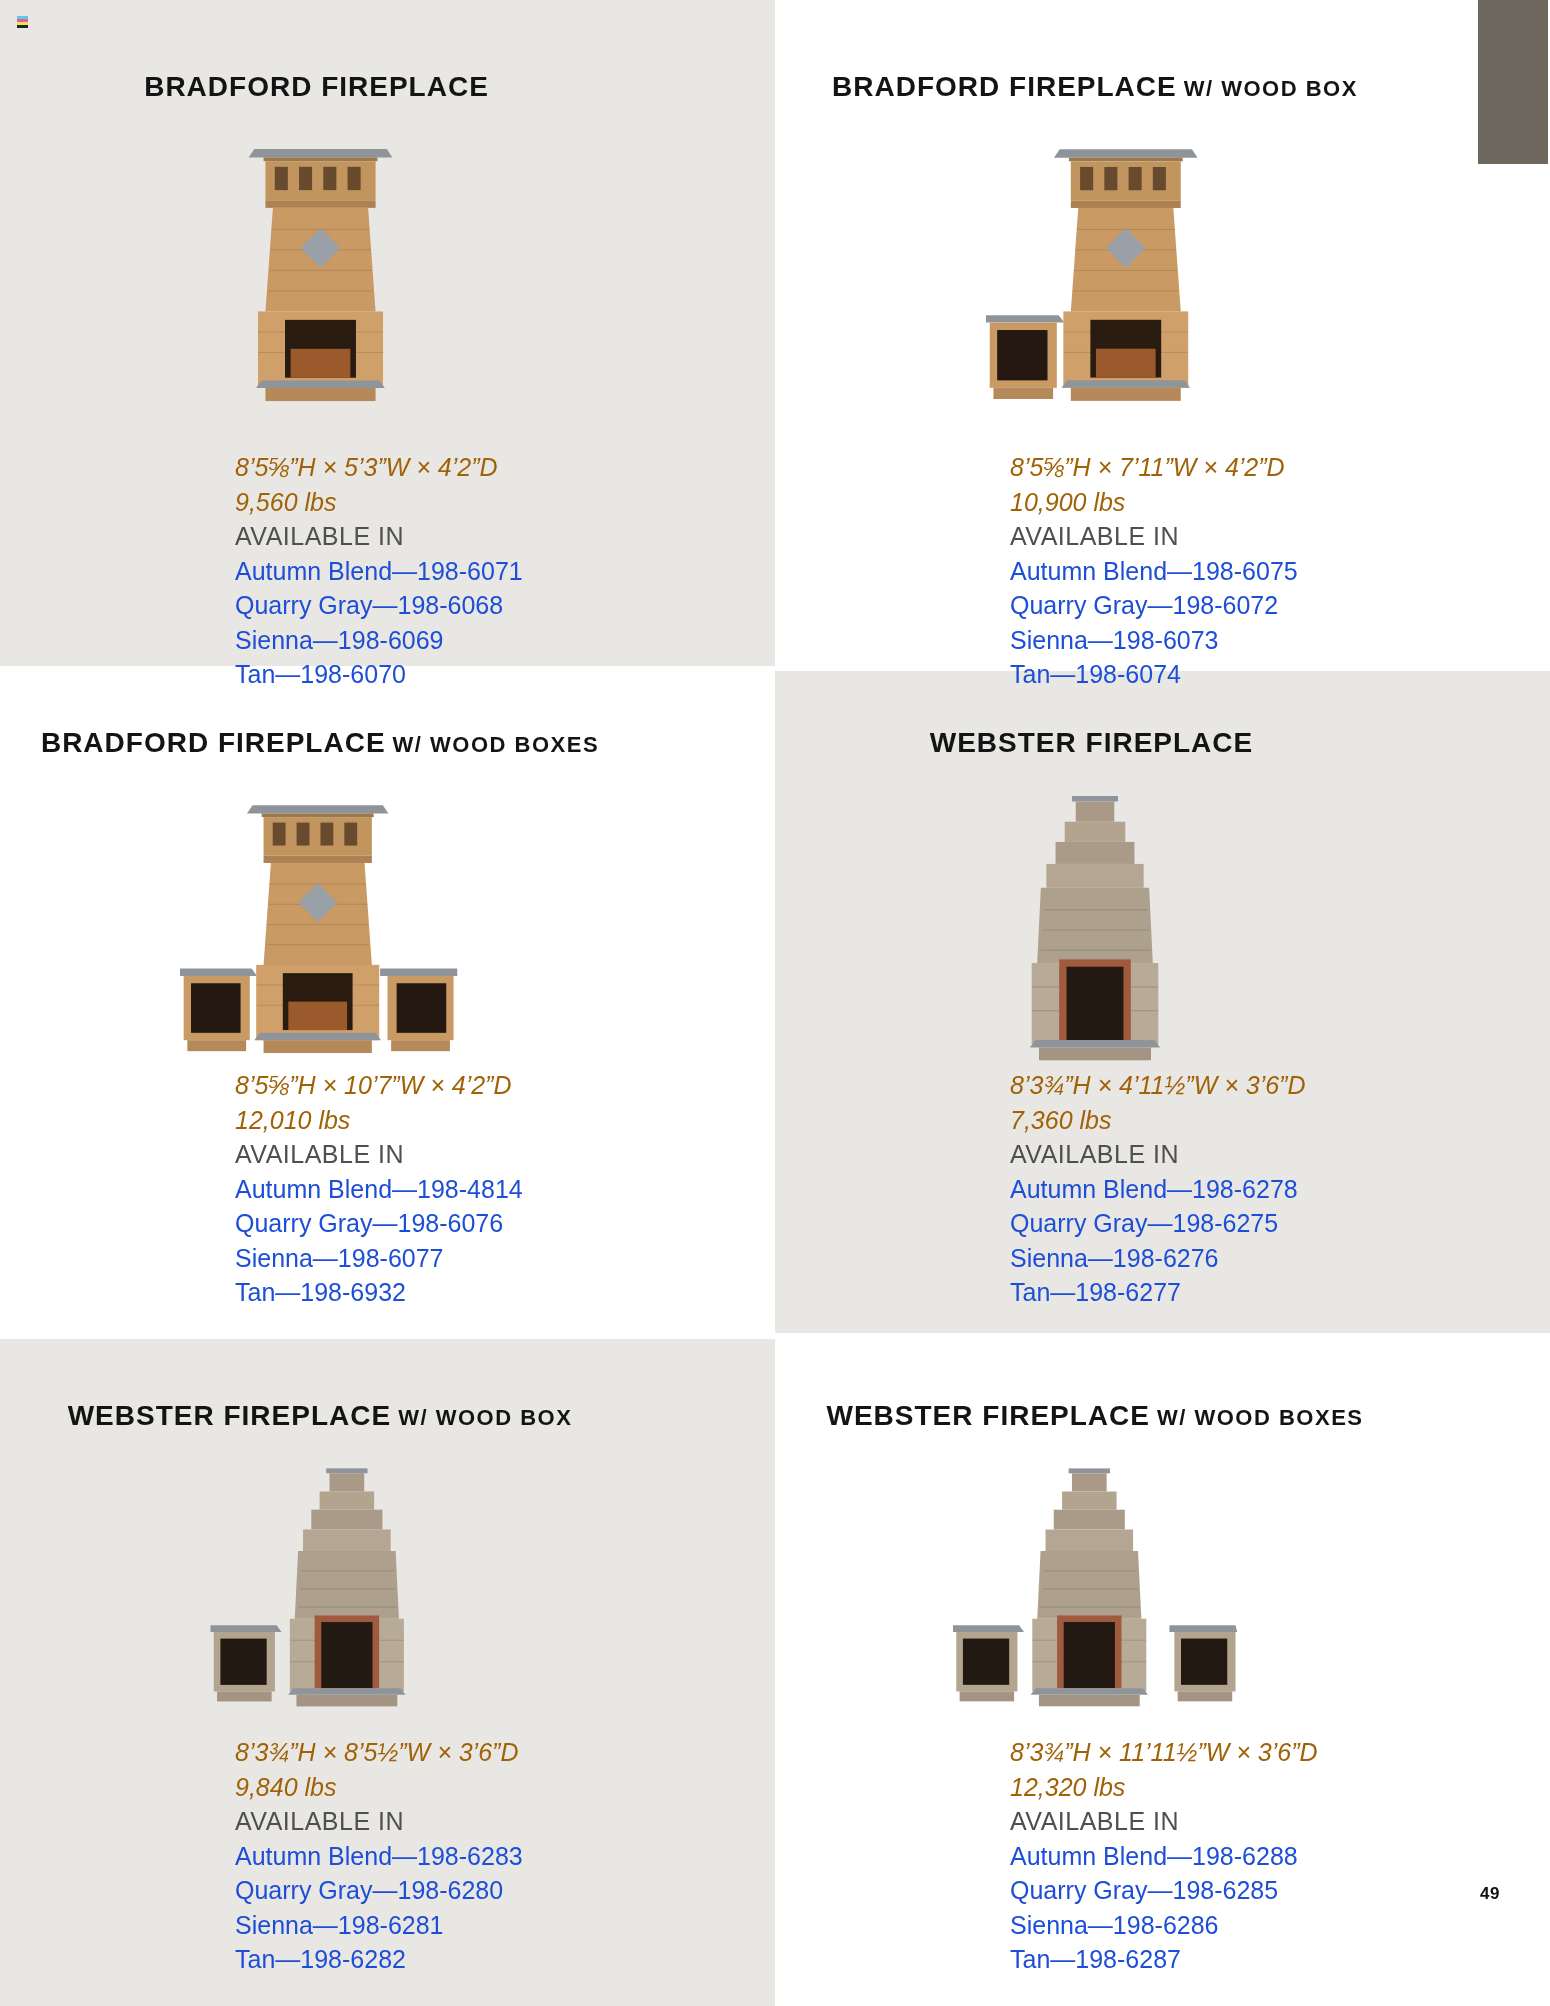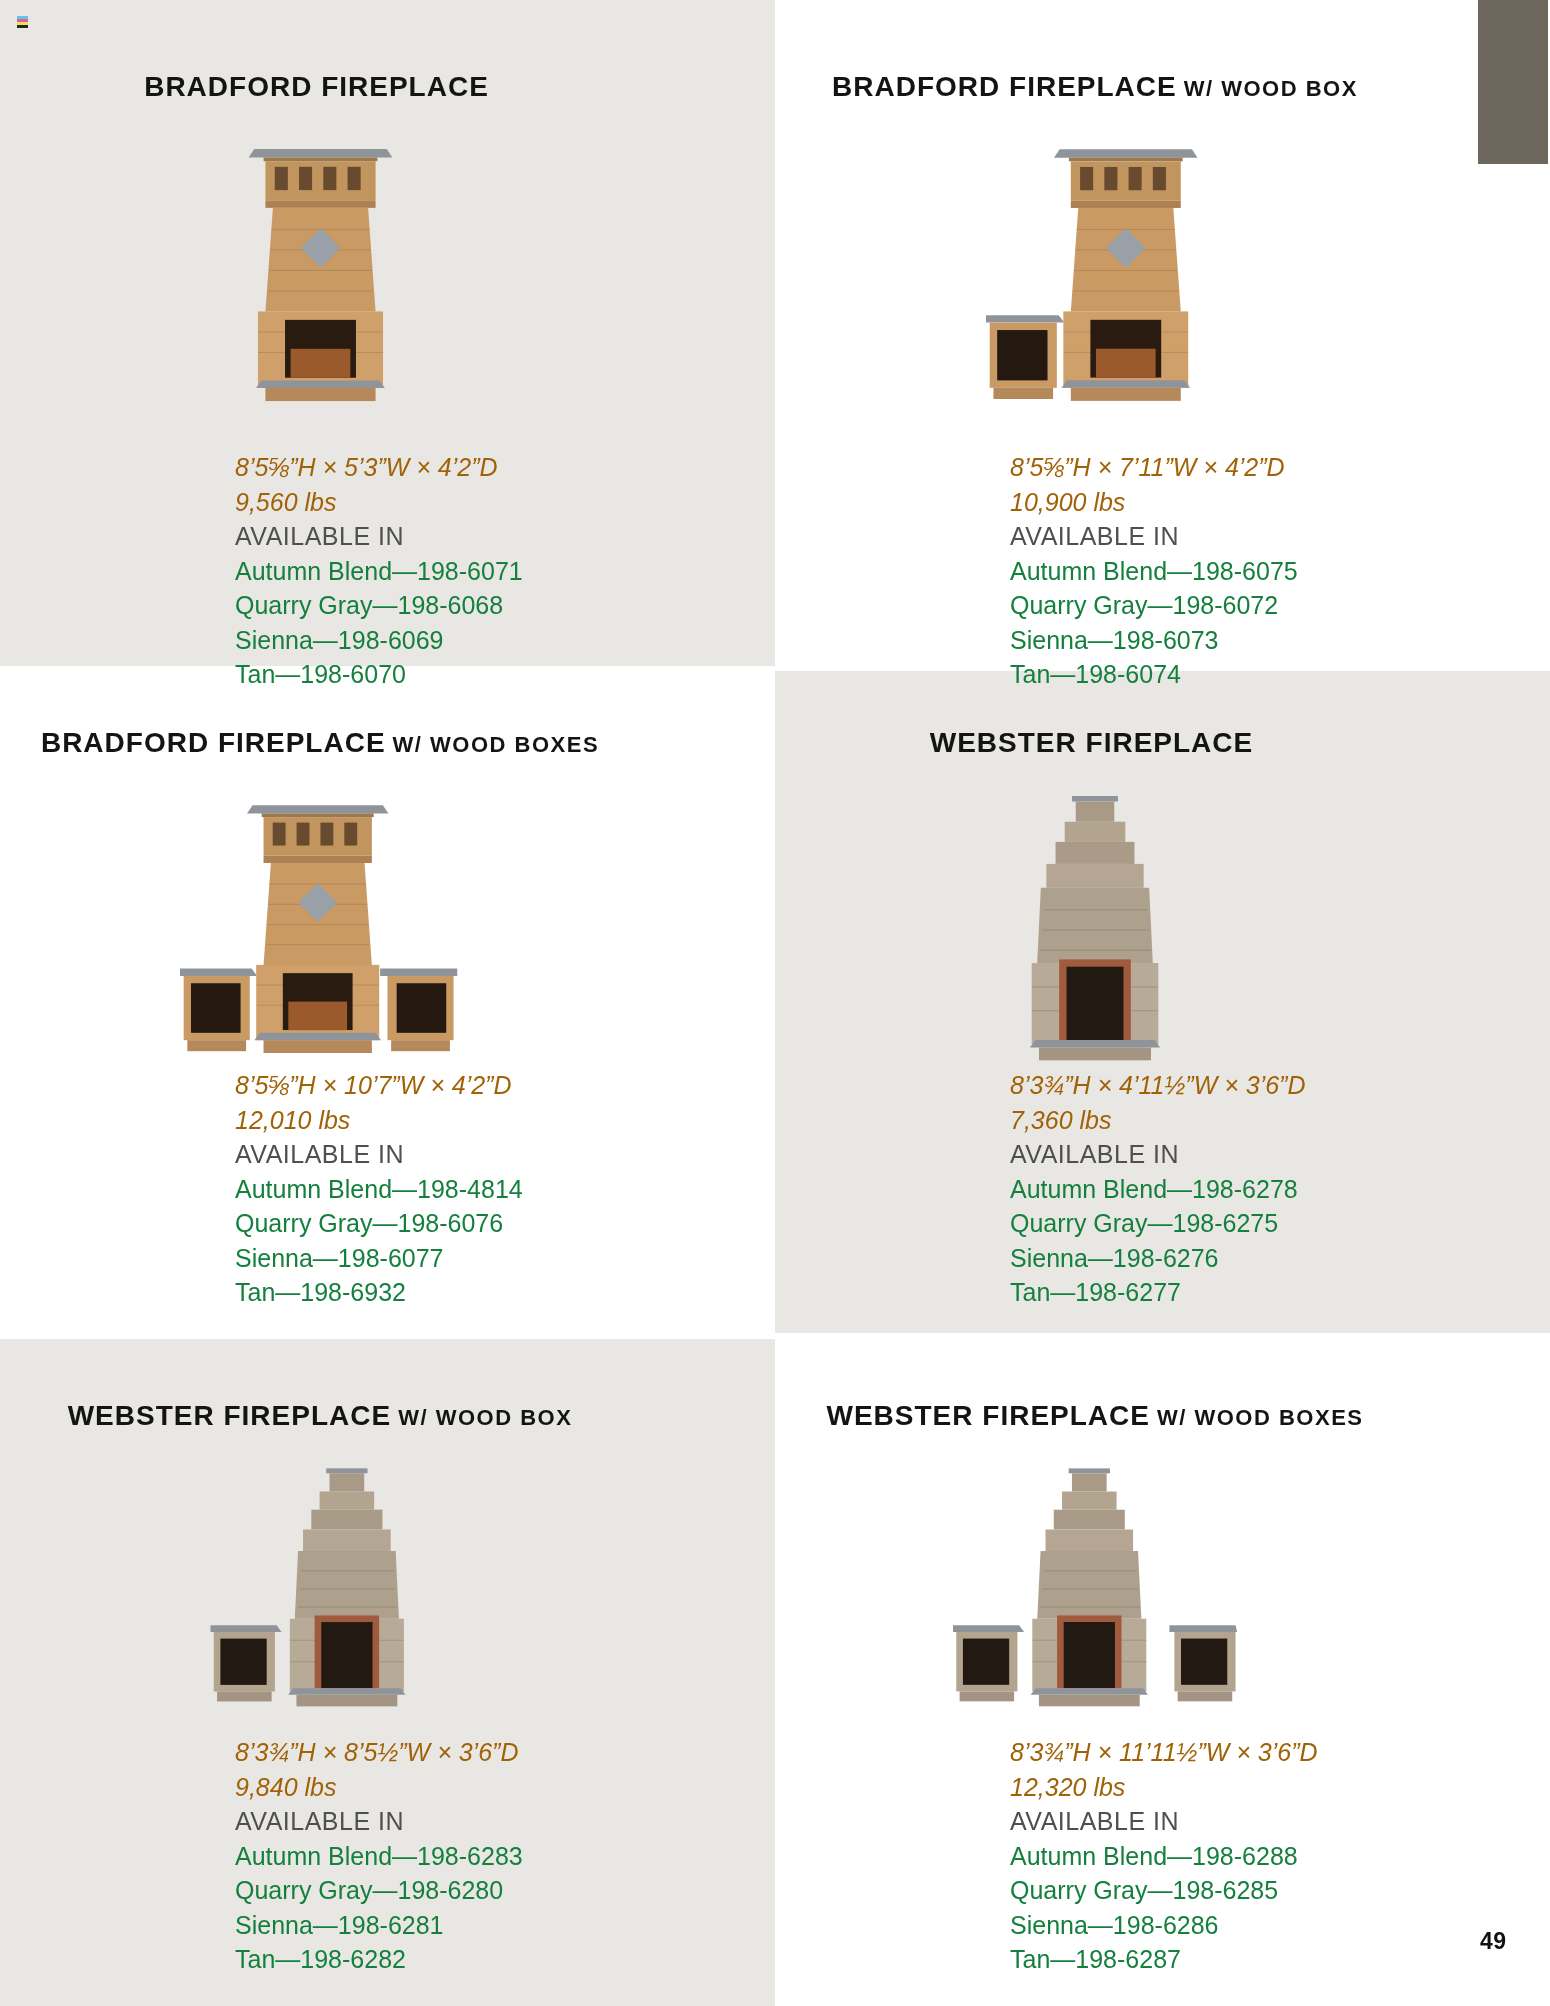--- a/index.html
+++ b/index.html
@@ -34,24 +34,24 @@
   .photo svg{display:block;}
   .specs{
     align-self:flex-start;margin-left:225px;
     font-size:25px;line-height:34.5px;color:#242424;white-space:nowrap;
   }
   .row1 .specs{margin-top:34px;}
   .row2 .specs{}
   .row3 .specs{margin-top:22px;}
   .dims,.weight{font-style:italic;color:#a16207;}
   .avail{color:#4f4f4f;letter-spacing:.5px;}
-  .opt{color:#15803d;}
+  .opt{color:#1d4ed8;}
   .page-num{
-    position:absolute;left:1480px;top:1928px;
-    font-size:23px;font-weight:700;color:#111;letter-spacing:.5px;
+    position:absolute;left:1480px;top:1884px;
+    font-size:17px;font-weight:700;color:#111;letter-spacing:.5px;
   }
   .mortar{stroke:rgba(70,42,18,.18);stroke-width:1;}
   .mortar-g{stroke:rgba(60,55,45,.22);stroke-width:1;}
 </style>
 </head>
 <body>
 
 <div class="panel panel-r1"></div>
 <div class="panel panel-r2"></div>
 <div class="panel panel-r3"></div>

